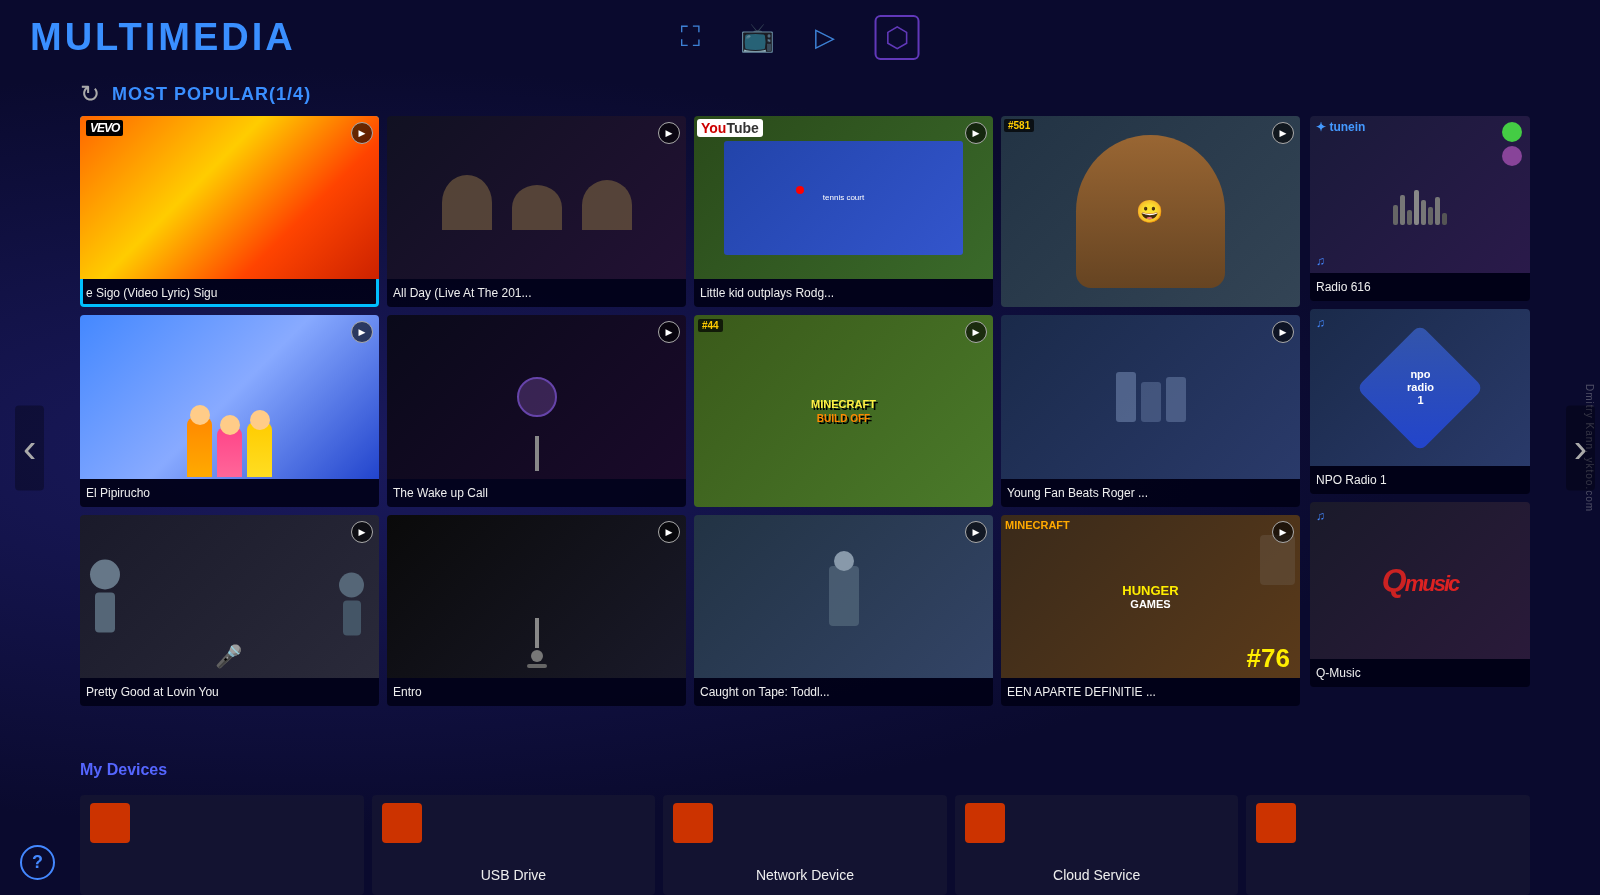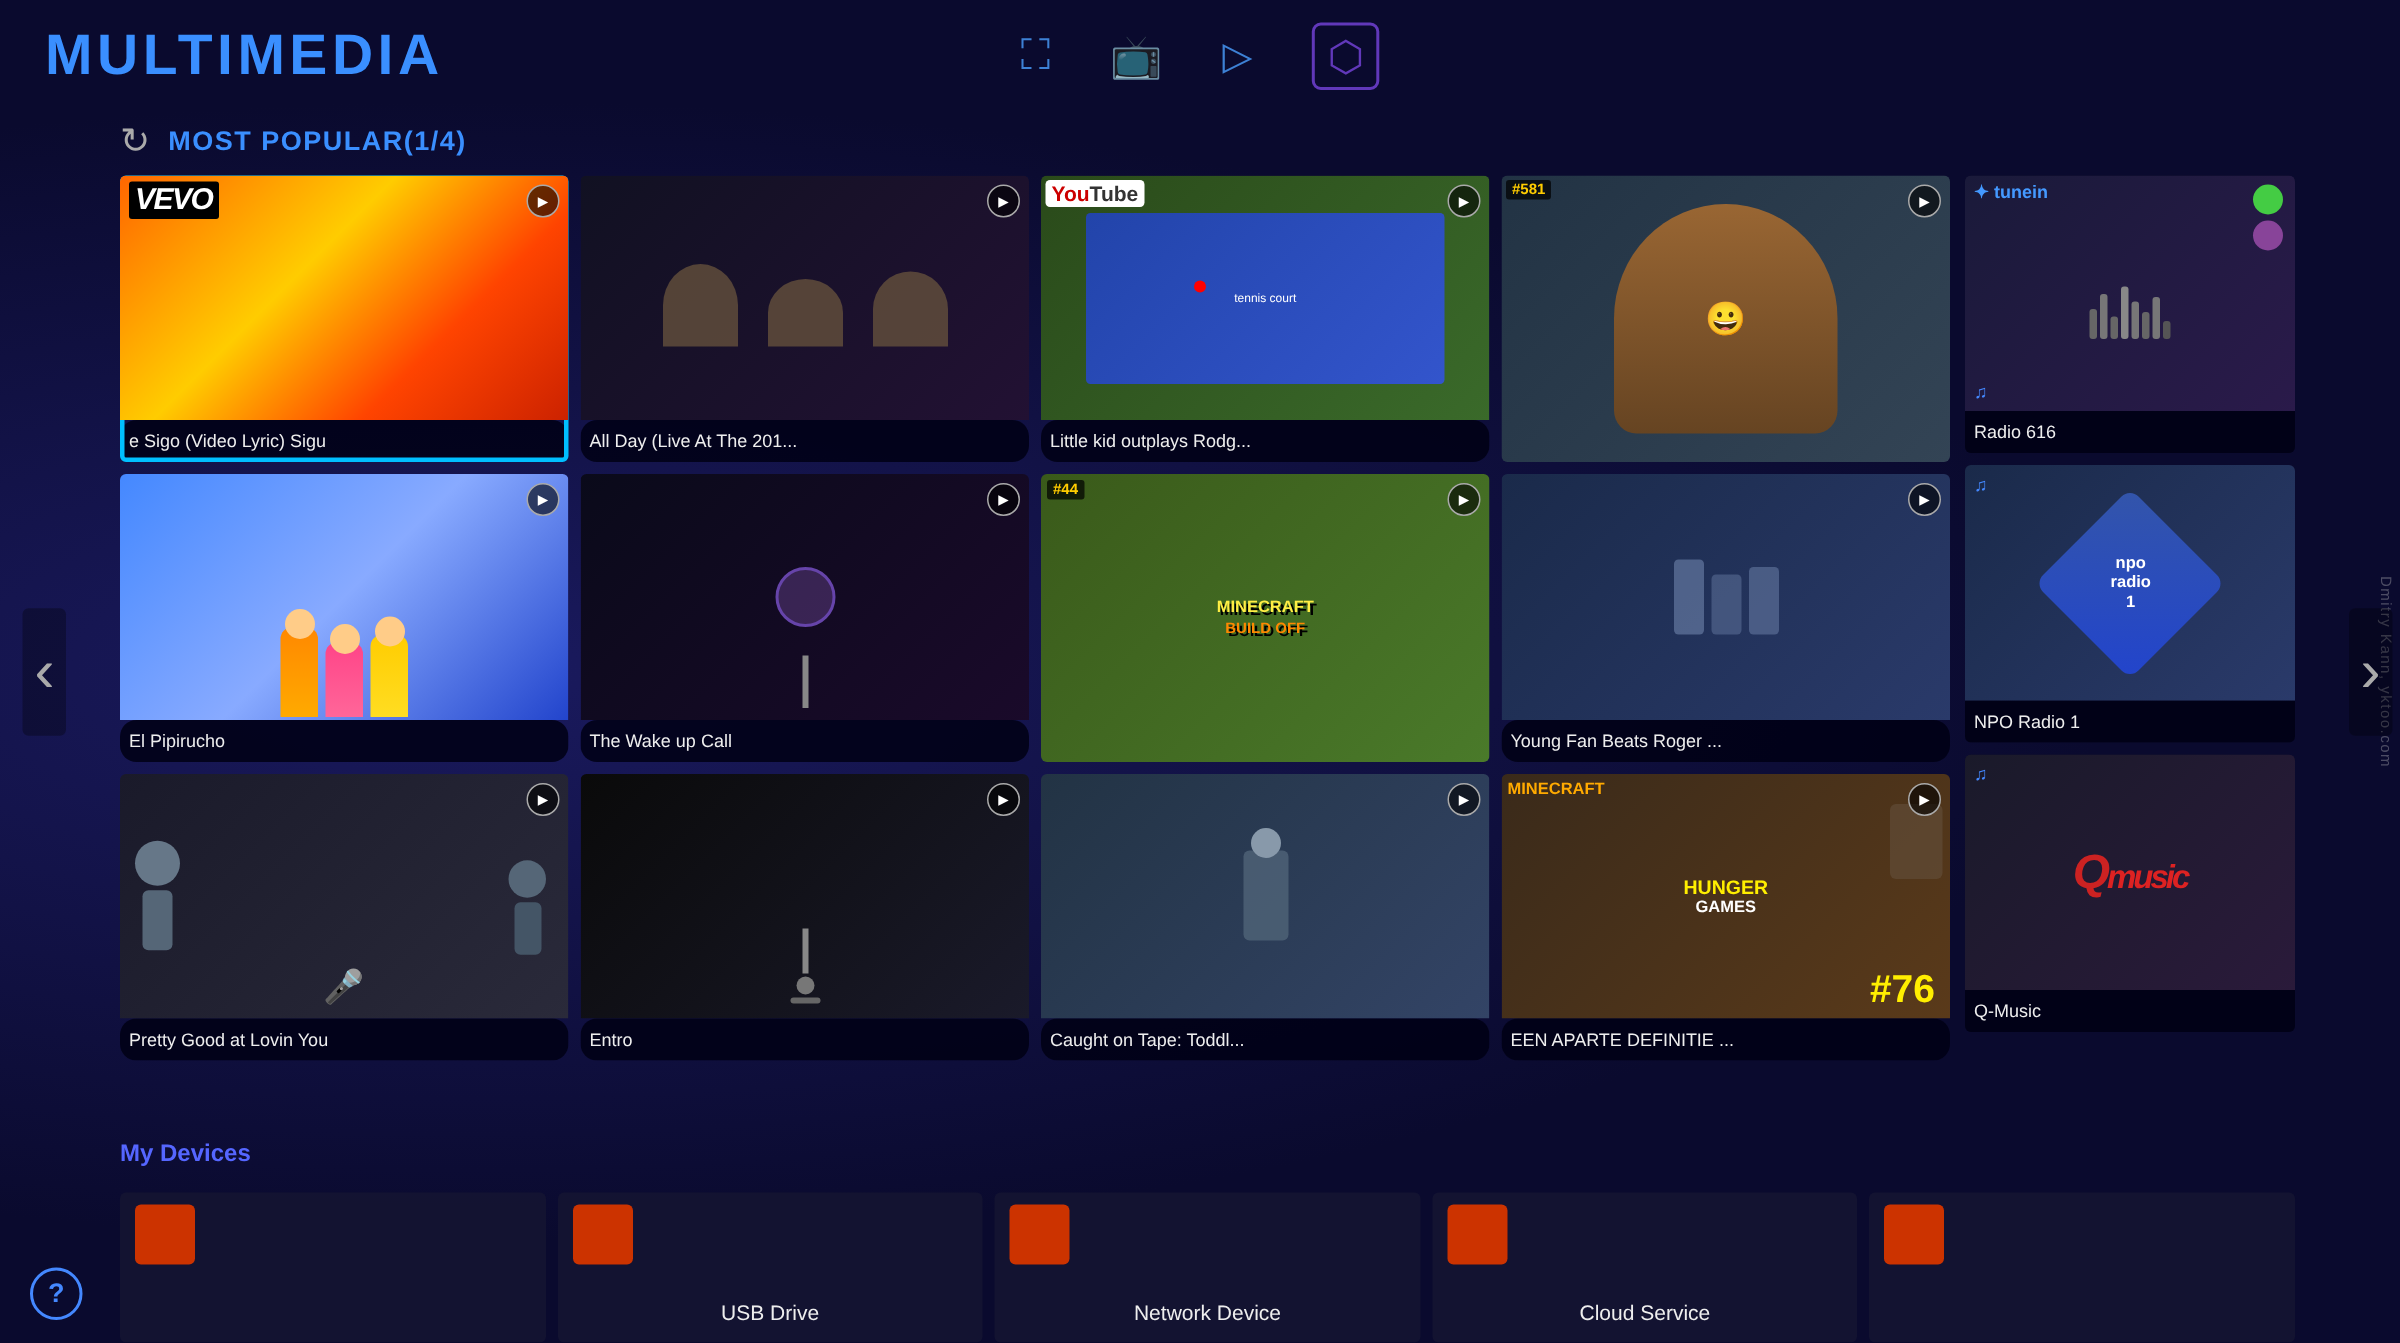--- a/index.html
+++ b/index.html
@@ -145,21 +145,20 @@
       height: 28px;
       background: rgba(0,0,20,0.85);
       color: #eee;
       font-size: 12px;
       display: flex;
       align-items: center;
       padding: 0 6px;
       white-space: nowrap;
       overflow: hidden;
       text-overflow: ellipsis;
-      border-radius: 11px;
     }
 
     .play-btn {
       position: absolute;
       top: 6px;
       right: 6px;
       width: 22px;
       height: 22px;
       border-radius: 50%;
       background: rgba(0,0,0,0.6);
@@ -377,21 +376,21 @@
     <span class="section-title">MOST POPULAR(1/4)</span>
   </div>
 
   <div class="content-grid">
 
     <div class="video-columns">
 
       <div class="thumb-card video-col-1-row-1 selected">
         <div class="thumb-img">
           <div class="vevo-bg">
-            <span class="vevo-logo" style="font-size:20px; color: white; background: black; padding: 1px 4px; border-radius:2px;">VEVO</span>
+            <span class="vevo-logo" style="font-size:12px; color: white; background: black; padding: 1px 4px; border-radius:2px;">VEVO</span>
           </div>
           <div class="play-btn">▶</div>
         </div>
         <div class="thumb-label">e Sigo (Video Lyric)  Sigu</div>
       </div>
 
       <div class="thumb-card video-col-2-row-1">
         <div class="thumb-img">
           <div class="allday-bg" style="width:100%;height:100%; background: linear-gradient(135deg, #111122 0%, #221133 100%); display:flex; align-items:center; justify-content:center; position:relative;">
             <div style="display:flex; align-items:flex-end; gap:10px; margin-top:10px;">

